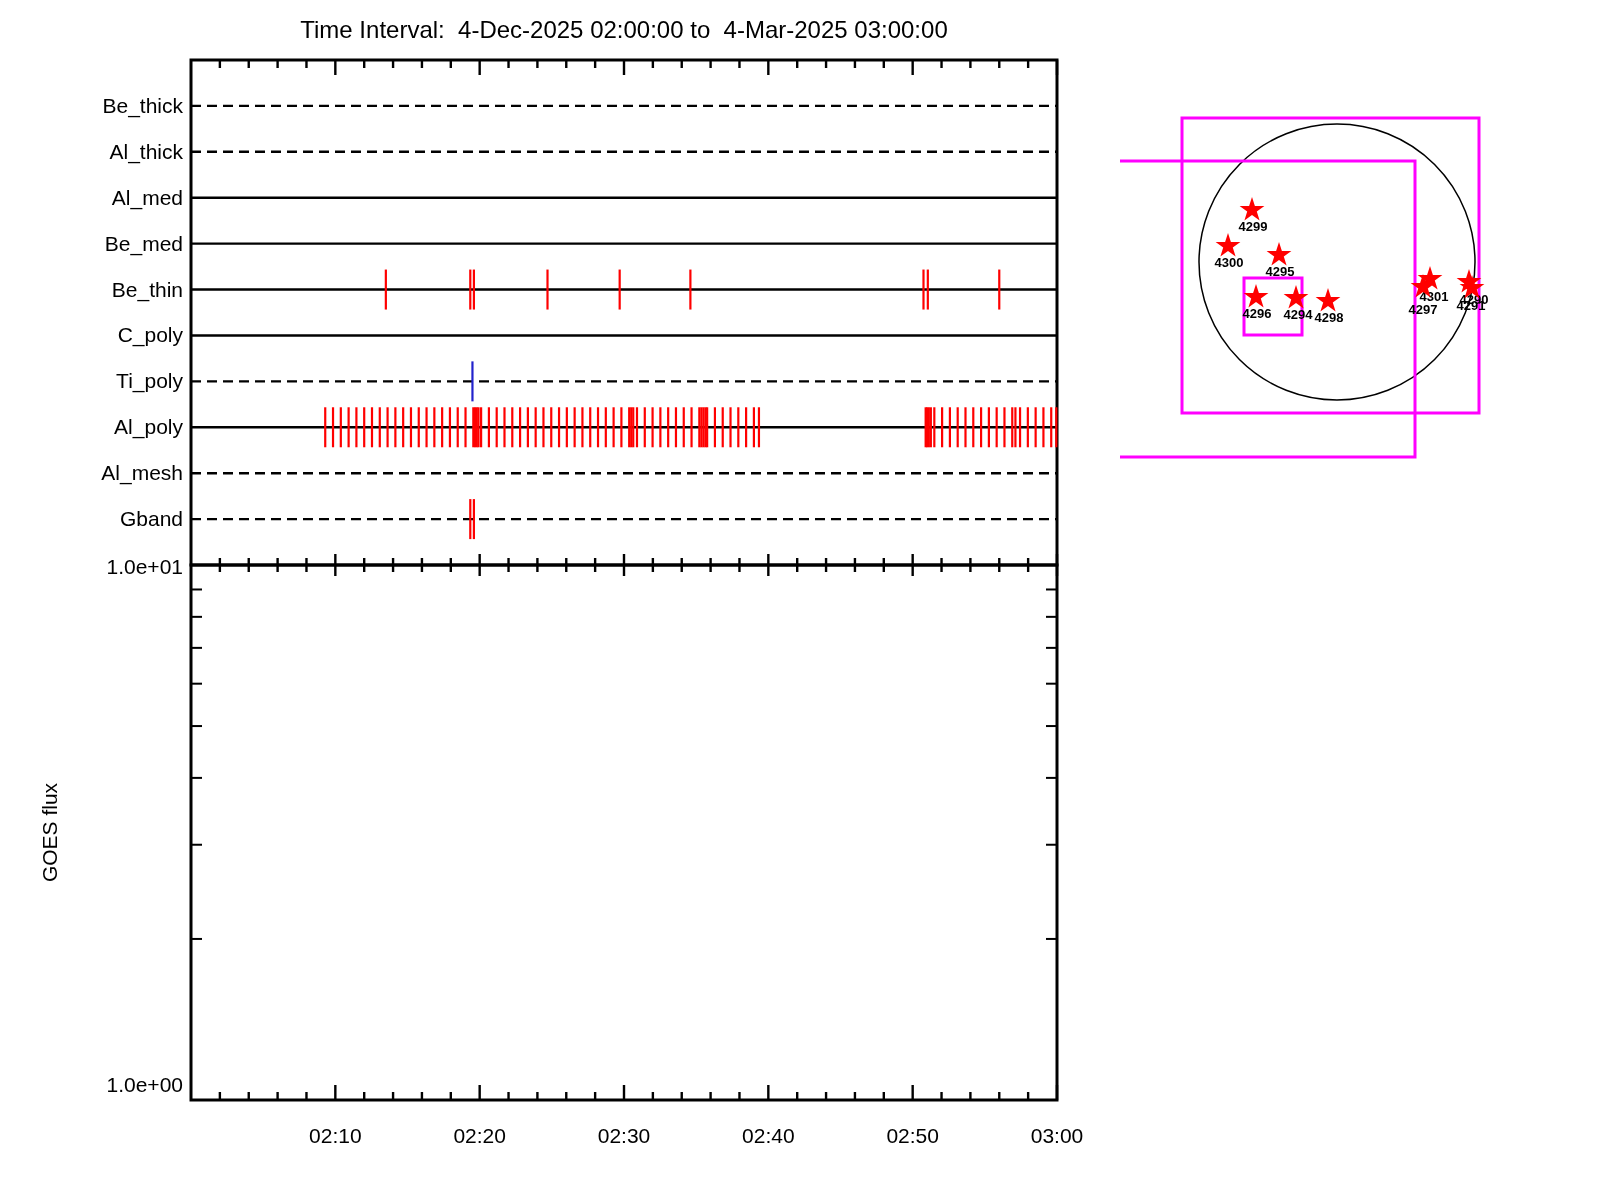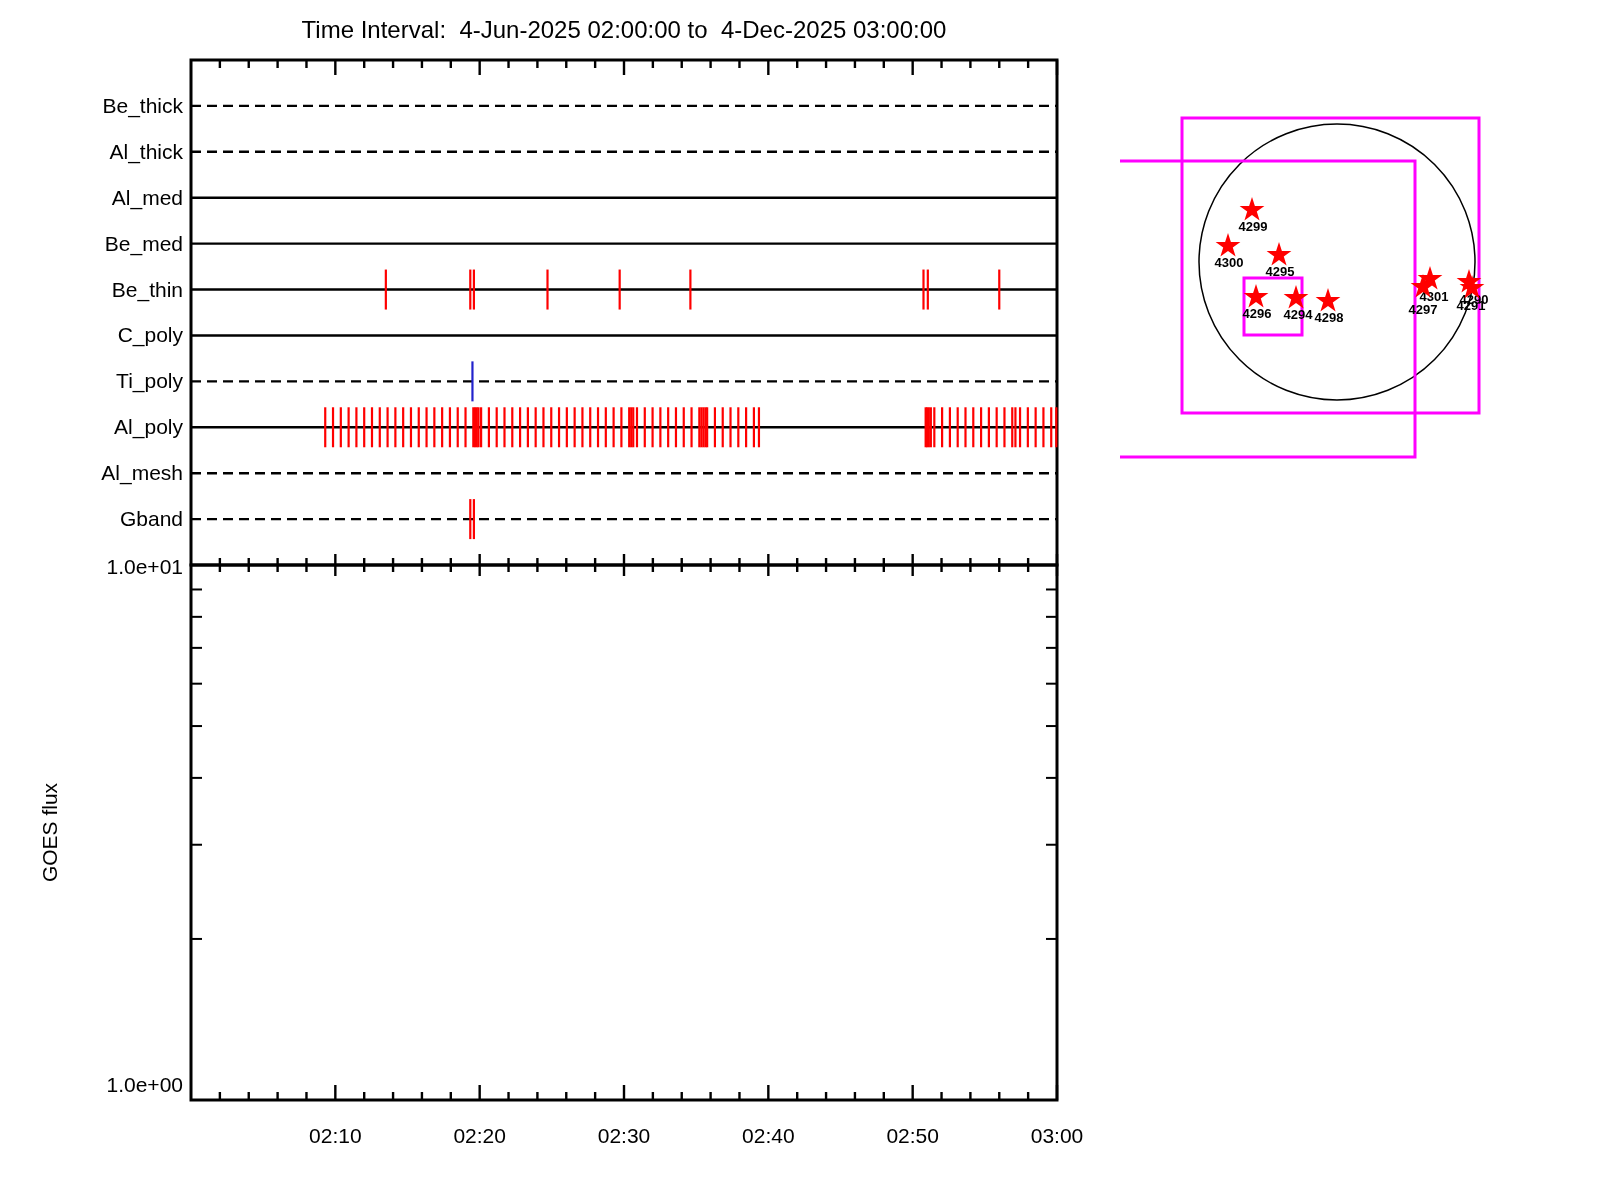--- a/index.html
+++ b/index.html
@@ -18,21 +18,21 @@
     color:#000;
     white-space:pre;
   }
   #plot{position:absolute;left:0;top:0;}
   svg text{font-family:"Liberation Sans", sans-serif;fill:#000;}
 </style>
 </head>
 <body>
 
 <div id="stage">
-  <div id="title">Time Interval:  4-Jun-2025 02:00:00 to  4-Dec-2025 03:00:00</div>
+  <div id="title">Time Interval:  4-Dec-2025 02:00:00 to  4-Mar-2025 03:00:00</div>
   <svg id="plot" width="1600" height="1200" viewBox="0 0 1600 1200">
       <g>
         <rect x="191" y="60" width="866" height="505" fill="none" stroke="#000000" stroke-width="3"></rect>
         <rect x="191" y="565" width="866" height="535" fill="none" stroke="#000000" stroke-width="3"></rect>
       </g>
       <g stroke="#000000" stroke-width="2.4">
         <line x1="219.86666666666667" y1="60" x2="219.86666666666667" y2="68"></line>
         <line x1="219.86666666666667" y1="558" x2="219.86666666666667" y2="572"></line>
         <line x1="219.86666666666667" y1="1092" x2="219.86666666666667" y2="1100"></line>
         <line x1="248.73333333333335" y1="60" x2="248.73333333333335" y2="68"></line>

